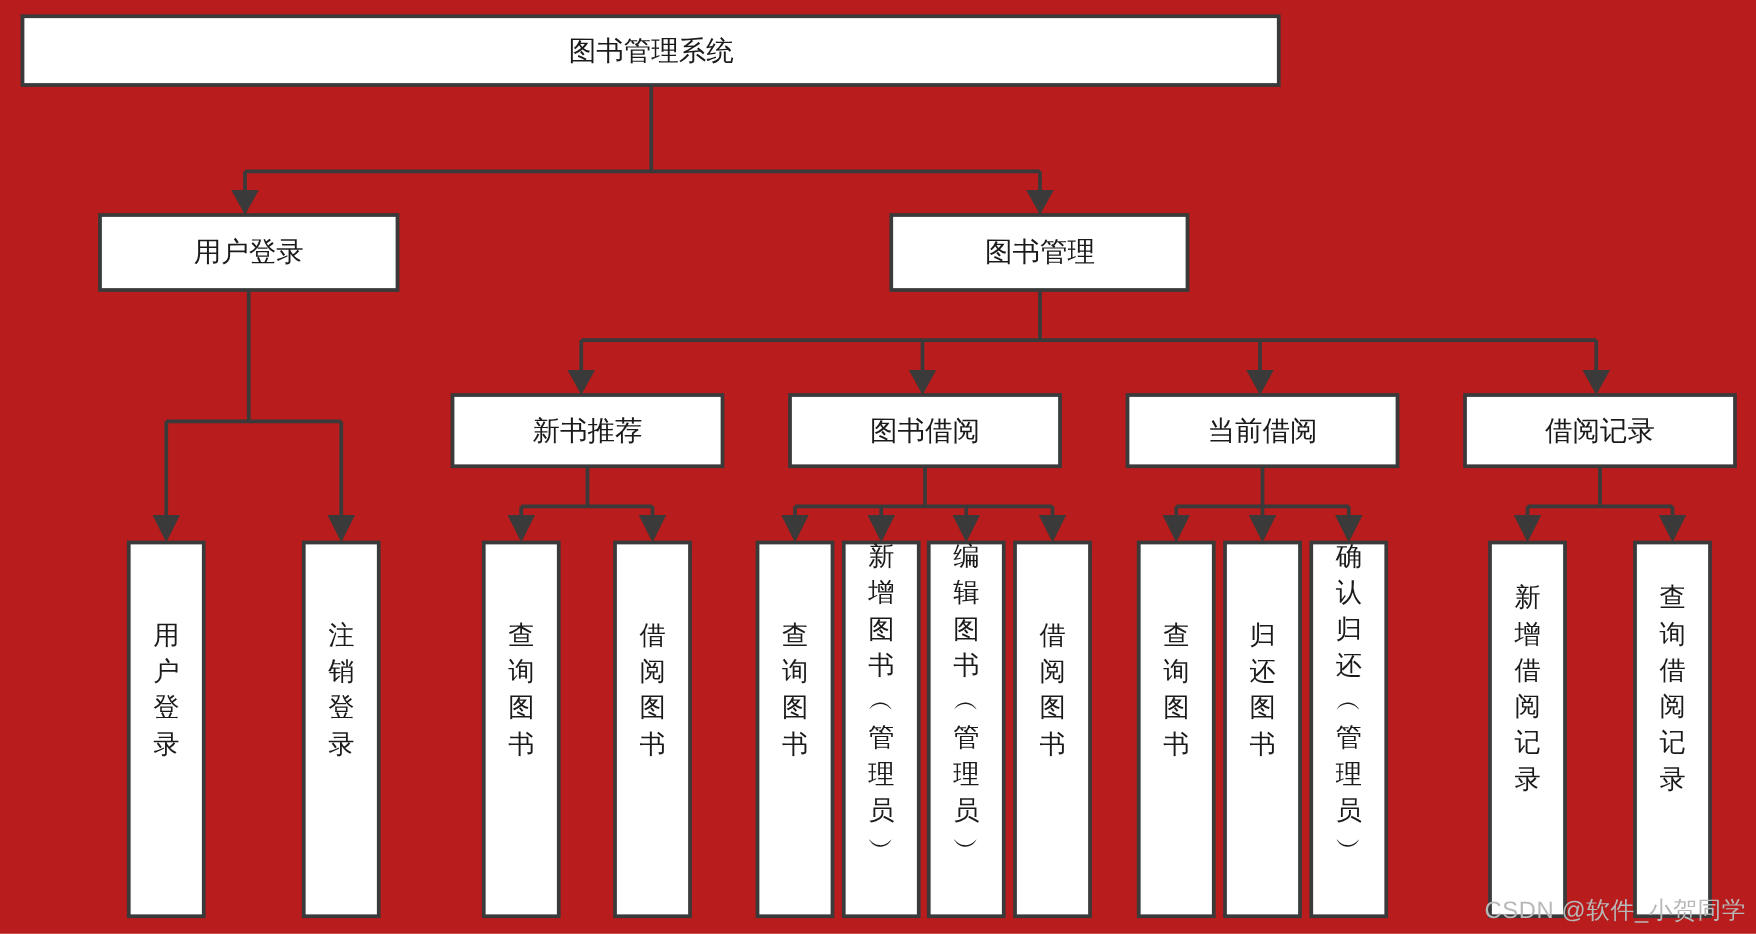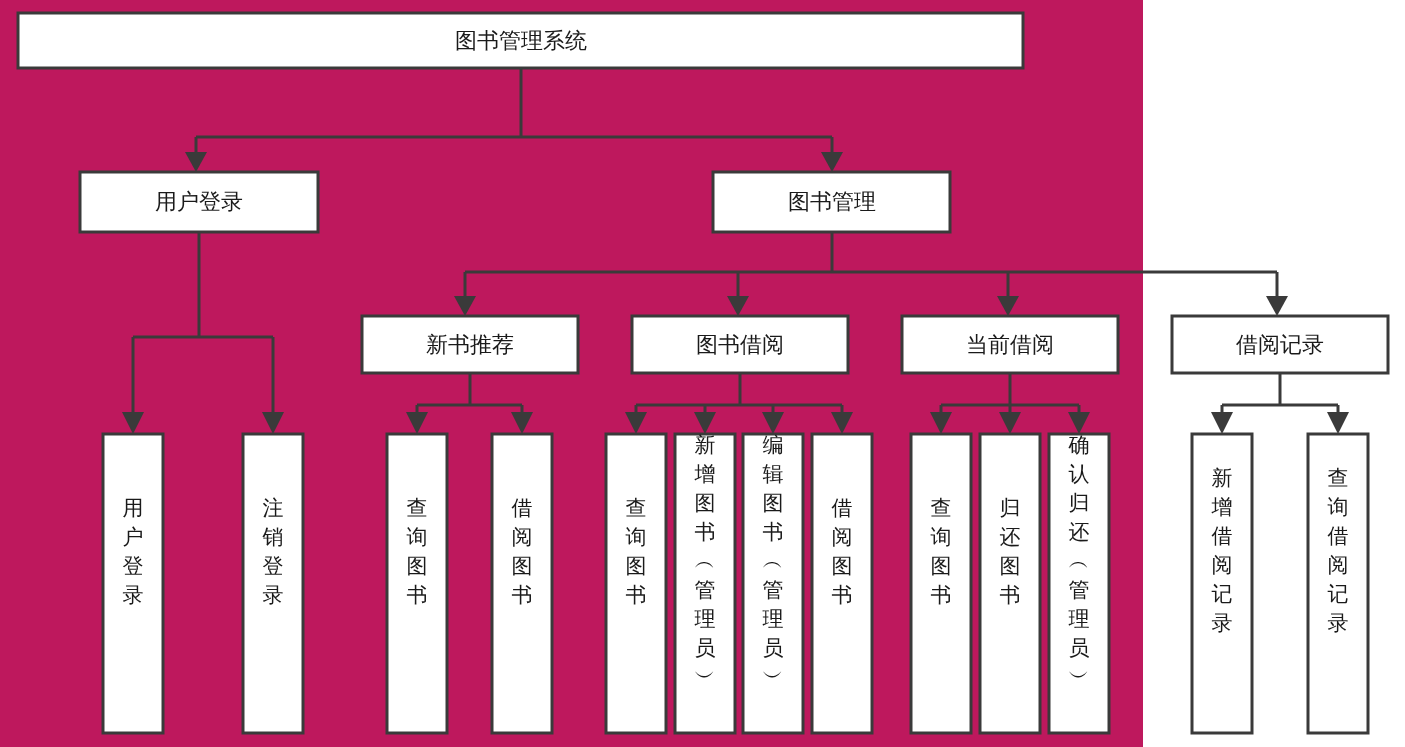--- a/index.html
+++ b/index.html
@@ -9,23 +9,23 @@
     background: #ffffff;
   }
   body {
     width: 1405px;
     height: 747px;
     font-family: "Liberation Sans", "DejaVu Sans", sans-serif;
     overflow: hidden;
   }
   #diagram-root {
     position: relative;
-    width: 1143px;
+    width: 1405px;
     height: 747px;
-    background: #be185d;
+    background: #b91c1c;
   }
   svg#tree-svg {
     position: absolute;
     left: 0;
     top: 0;
     width: 1405px;
     height: 747px;
     display: block;
   }
   .node-rect {
@@ -241,13 +241,14 @@
     <g>
       <rect class="node-rect" x="1192" y="434" width="60" height="299"></rect>
       <text class="node-label-v vtext" x="1222" y="485"><tspan x="1222" dy="0">新</tspan><tspan x="1222" dy="29">增</tspan><tspan x="1222" dy="29">借</tspan><tspan x="1222" dy="29">阅</tspan><tspan x="1222" dy="29">记</tspan><tspan x="1222" dy="29">录</tspan></text>
     </g>
     <g>
       <rect class="node-rect" x="1308" y="434" width="60" height="299"></rect>
       <text class="node-label-v vtext" x="1338" y="485"><tspan x="1338" dy="0">查</tspan><tspan x="1338" dy="29">询</tspan><tspan x="1338" dy="29">借</tspan><tspan x="1338" dy="29">阅</tspan><tspan x="1338" dy="29">记</tspan><tspan x="1338" dy="29">录</tspan></text>
     </g>
   </svg>
 
+  <div class="watermark-text">CSDN @软件_小贺同学</div>
 </div>
 
 </body></html>

